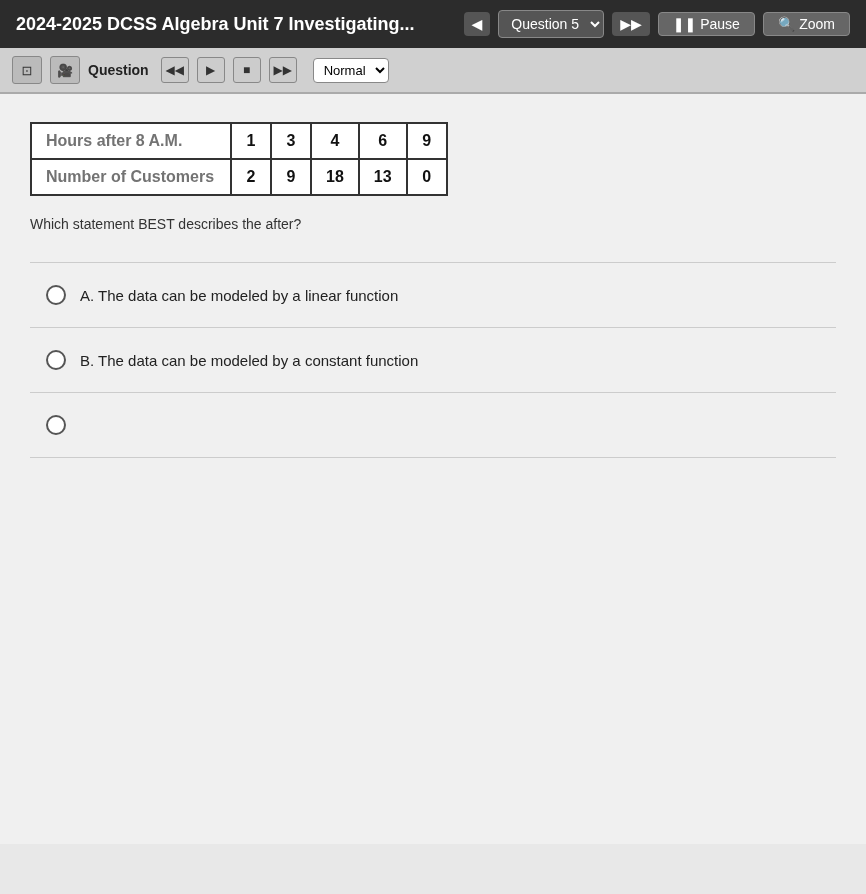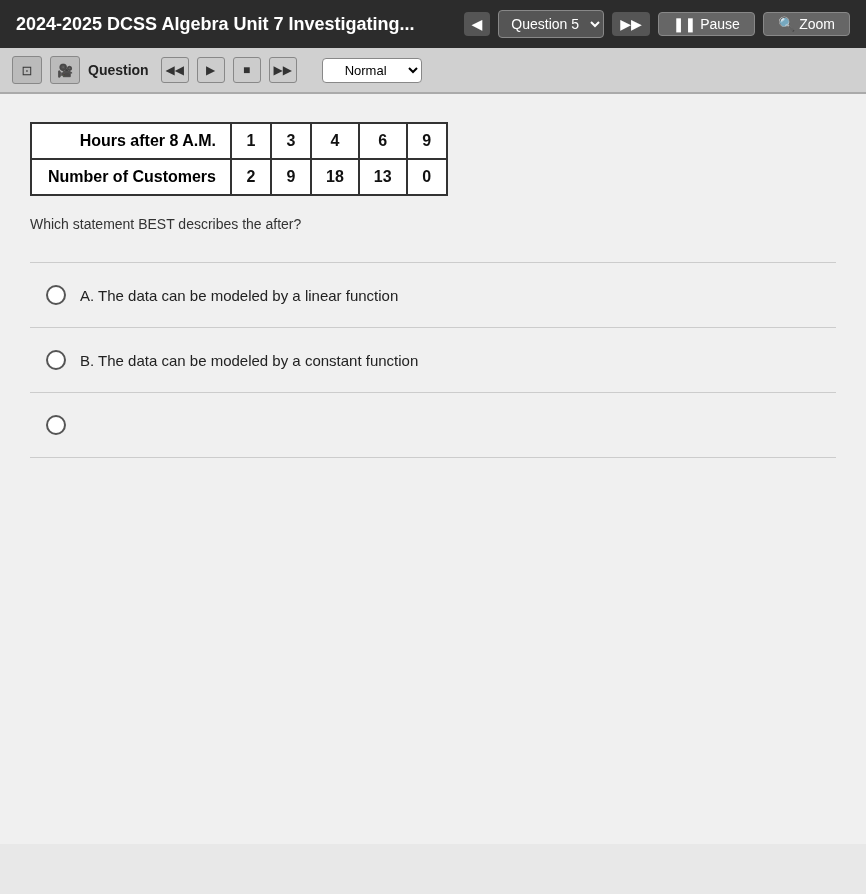--- a/index.html
+++ b/index.html
@@ -103,24 +103,24 @@
       align-items: center;
       justify-content: center;
       cursor: pointer;
       font-size: 12px;
       color: #333;
     }
     .normal-select {
       background: #fff;
       border: 1px solid #888;
       border-radius: 4px;
-      padding: 3px 18px;
+      padding: 3px 6px;
       font-size: 13px;
       cursor: pointer;
-      margin-left: 17px;
+      margin-left: 8px;
     }
 
     
     .main-content {
       background: #f0f0f0;
       padding: 28px 30px;
       min-height: 750px;
     }
 
     
@@ -129,24 +129,24 @@
       margin-bottom: 20px;
       font-size: 16px;
       font-weight: bold;
     }
     .data-table th, .data-table td {
       border: 2px solid #333;
       padding: 8px 14px;
       text-align: center;
     }
     .data-table th.row-header {
-      text-align: right;
-      background: #fff;
-      font-weight: bold;
-      color: #000000;
+      text-align: left;
+      background: #fff;
+      font-weight: bold;
+      color: #737373;
       min-width: 200px;
     }
     .data-table td {
       background: #fff;
       font-weight: bold;
       color: #111;
       min-width: 40px;
     }
 
     .question-text {

